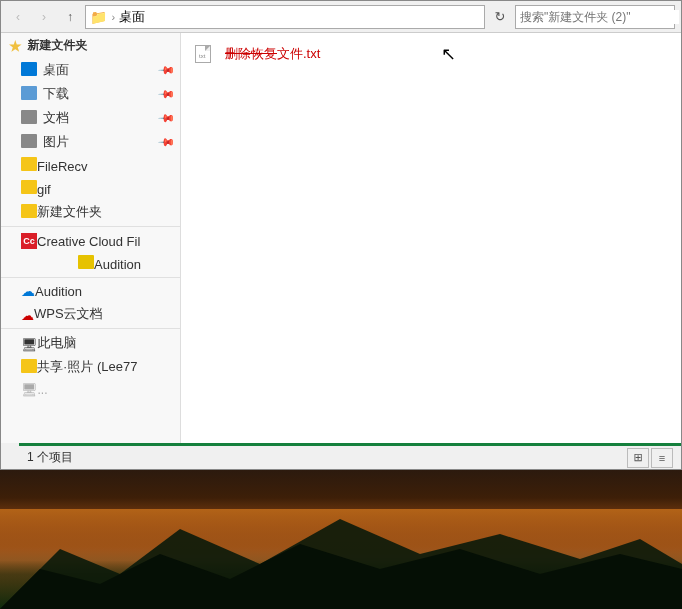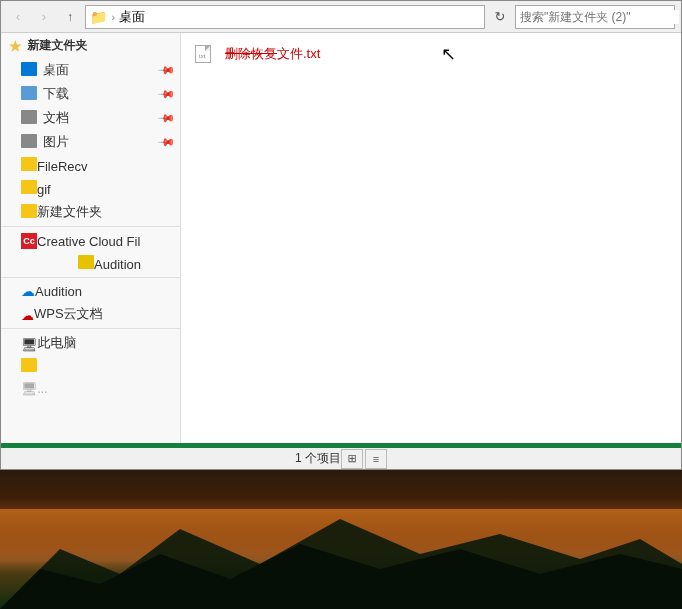--- a/index.html
+++ b/index.html
@@ -195,27 +195,28 @@
       width: 16px;
       height: 20px;
       pointer-events: none;
       z-index: 100;
     }
 
     
     .statusbar {
       height: 26px;
       background: #f0f0f0;
-      border-top: 5px solid #15803d;
-      display: flex;
-      align-items: center;
-      justify-content: center;
+      border-top: 3px solid #15803d;
+      display: flex;
+      align-items: center;
+      justify-content: space-between;
       padding: 0 8px;
       font-size: 12px;
       color: #333;
+      margin-left: 18px;
     }
 
     .view-buttons {
       display: flex;
       gap: 2px;
     }
     .view-btn {
       width: 22px;
       height: 20px;
       border: 1px solid #bbb;
@@ -469,20 +470,21 @@
 
         <div class="sidebar-divider"></div>
 
         <div class="sidebar-item">
           <span style="font-size:13px;">🖥</span>
           <span>此电脑</span>
         </div>
 
         <div class="sidebar-item">
           <span><span class="yellow-folder"></span></span>
+          <span>共享·照片 (Lee77</span>
         </div>
 
         <div class="sidebar-item" style="color:#aaa; font-size:12px;">
           <span style="font-size:13px;">🖥</span>
           <span>...</span>
         </div>
       </div>
     </div>
 
     <div class="content" style="position:relative;">

